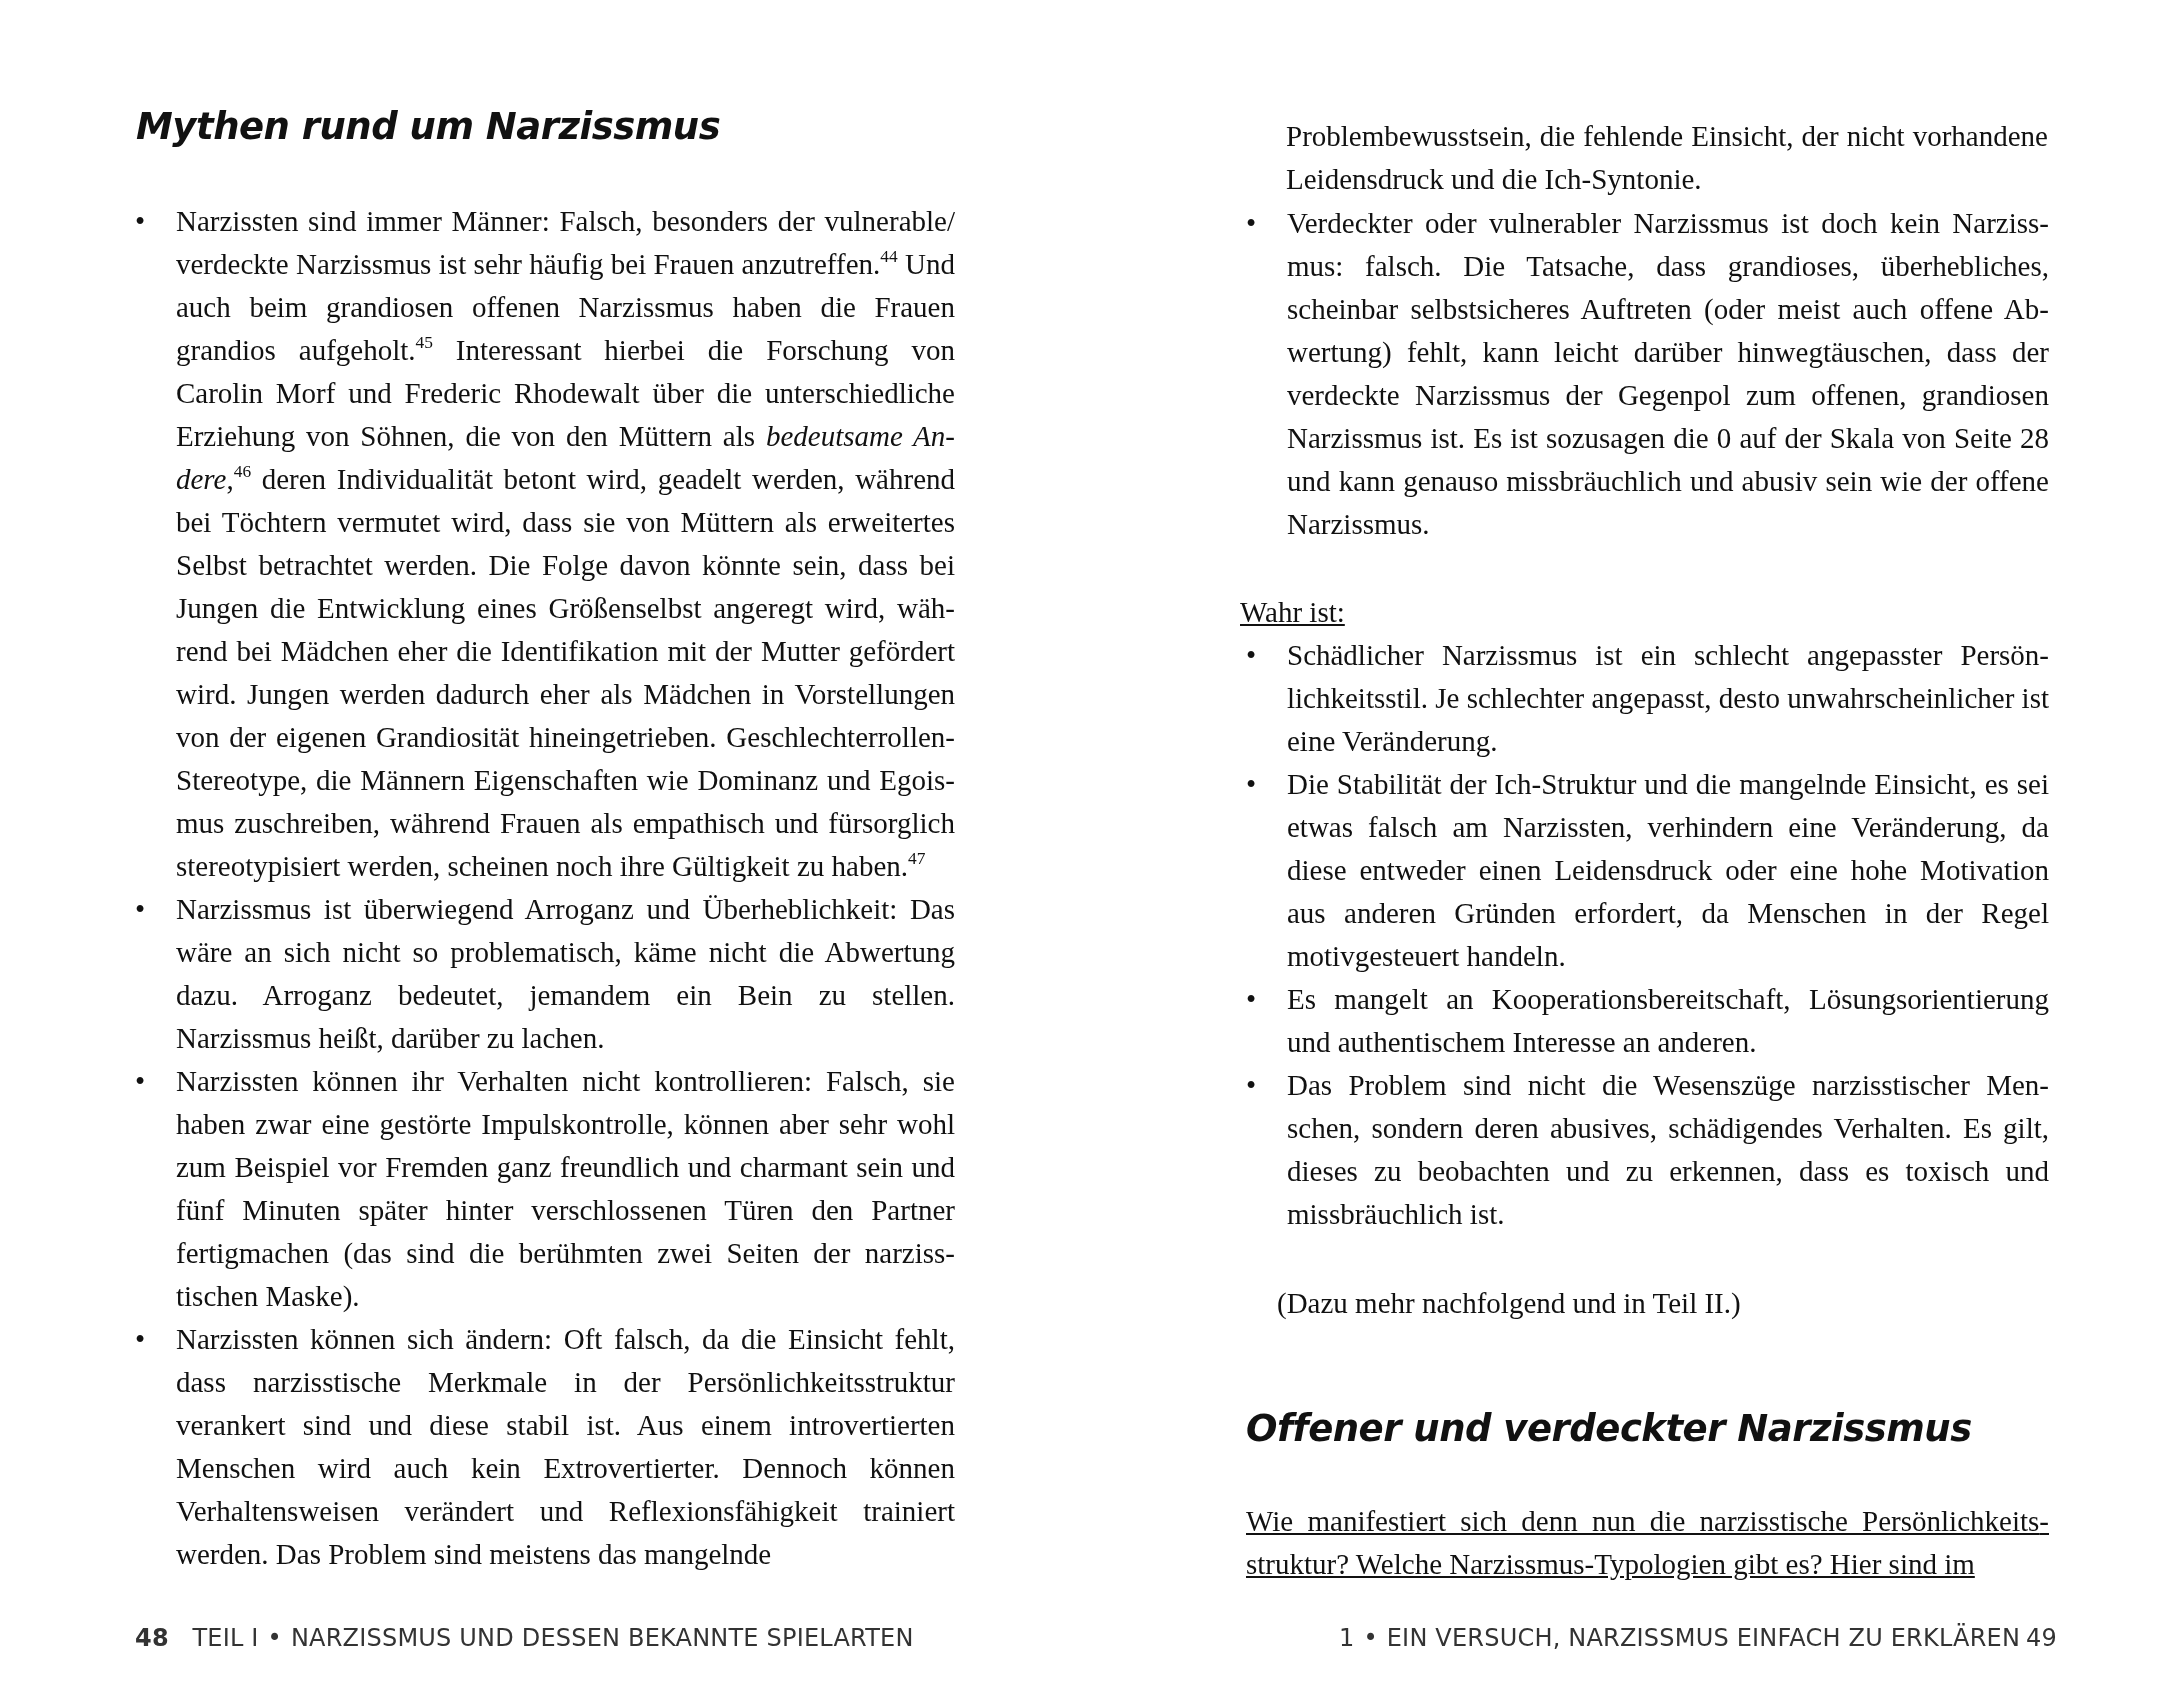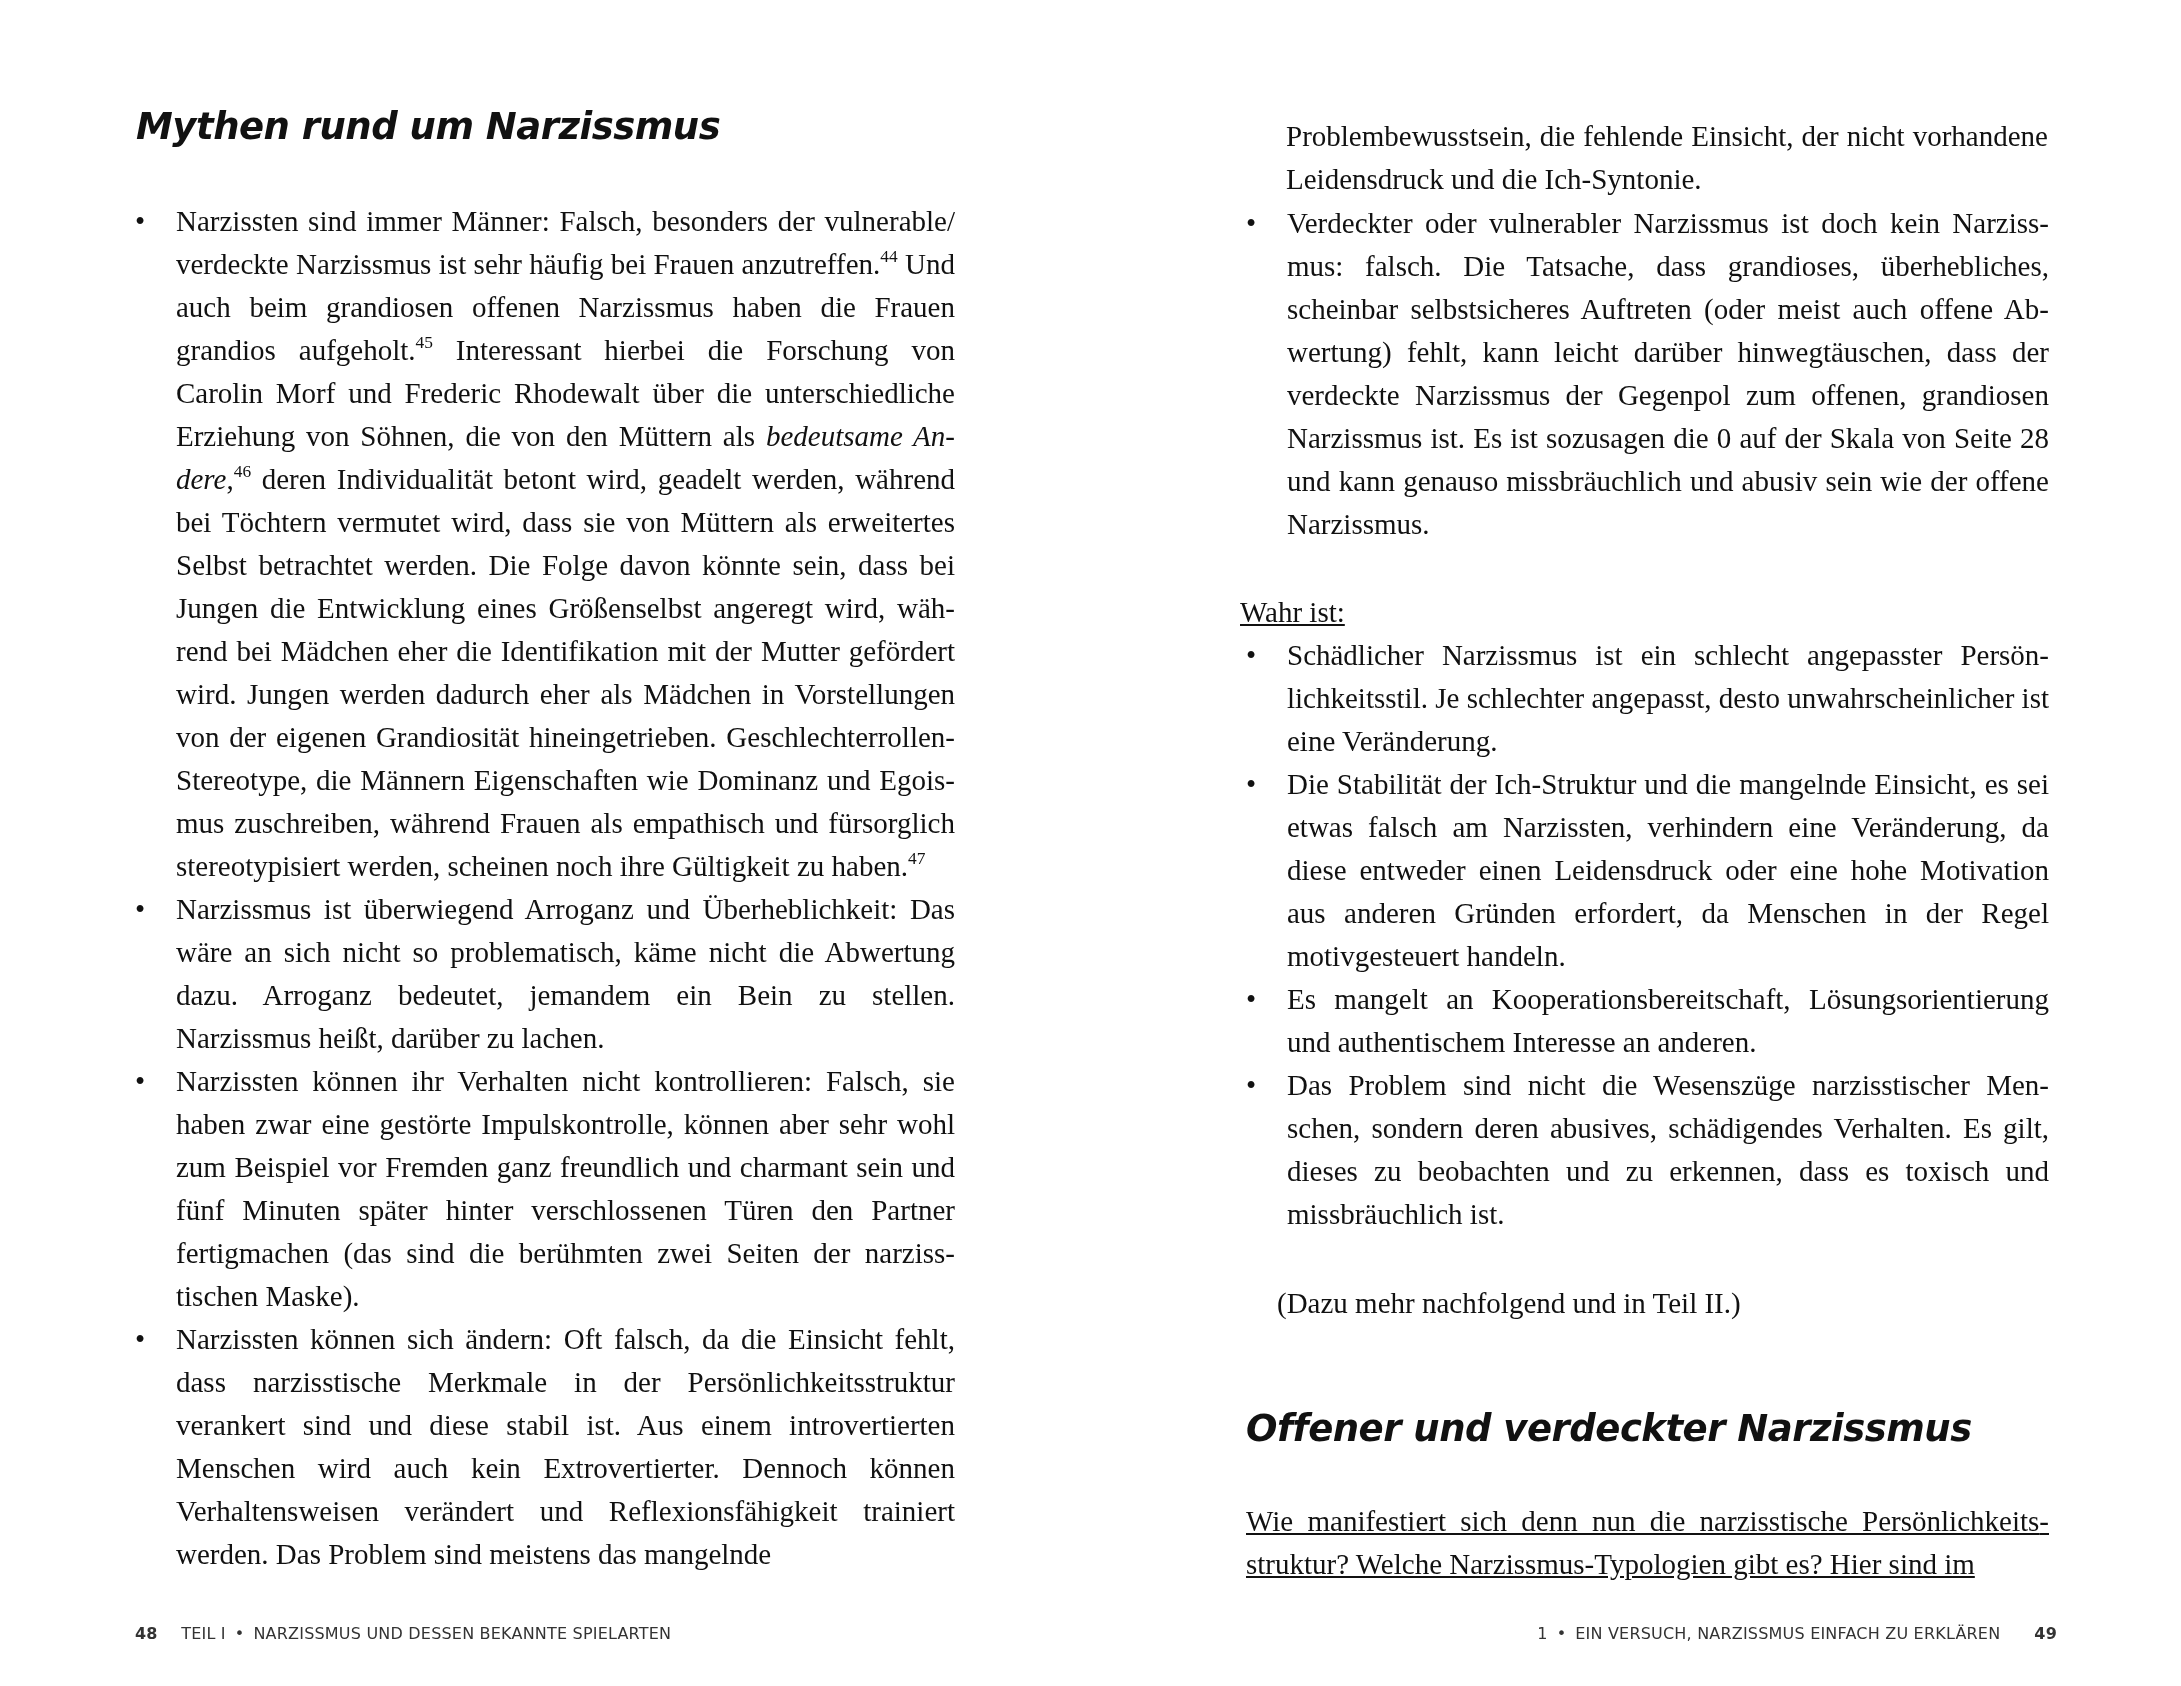--- a/index.html
+++ b/index.html
@@ -42,27 +42,27 @@
   .right-list1 { position: absolute; left: 155px; top: 202px; width: 803px; }
   .wahr { position: absolute; left: 149px; top: 591px; width: 803px; text-decoration: underline; }
   .right-list2 { position: absolute; left: 155px; top: 634px; width: 803px; }
   .dazu { position: absolute; left: 186px; top: 1282px; width: 771px; }
   .right-heading { left: 155px; top: 1407px; }
   .right-para { position: absolute; left: 155px; top: 1500px; width: 803px; text-decoration: underline; }
 
   .footer {
     position: absolute; top: 1624px;
     font-family: "DejaVu Sans", sans-serif;
-    font-size: 16px;
+    font-size: 24px;
     color: #333;
     letter-spacing: 0.2px;
     white-space: nowrap;
   }
   .footer .pnum { font-weight: bold; margin-right: 23.6px; }
-  .footer .pnum-r { font-weight: bold; margin-left: 34px; }
+  .footer .pnum-r { font-weight: normal; margin-left: 6px; }
   .footer .sep { margin: 0 9px; }
   .footer-left { left: 135px; }
   .footer-right { right: 125px; text-align: right; }
 </style>
 </head>
 <body>
 
 <div class="page page-left">
   <h2 class="heading left-heading">Mythen rund um Narzissmus</h2>
 

